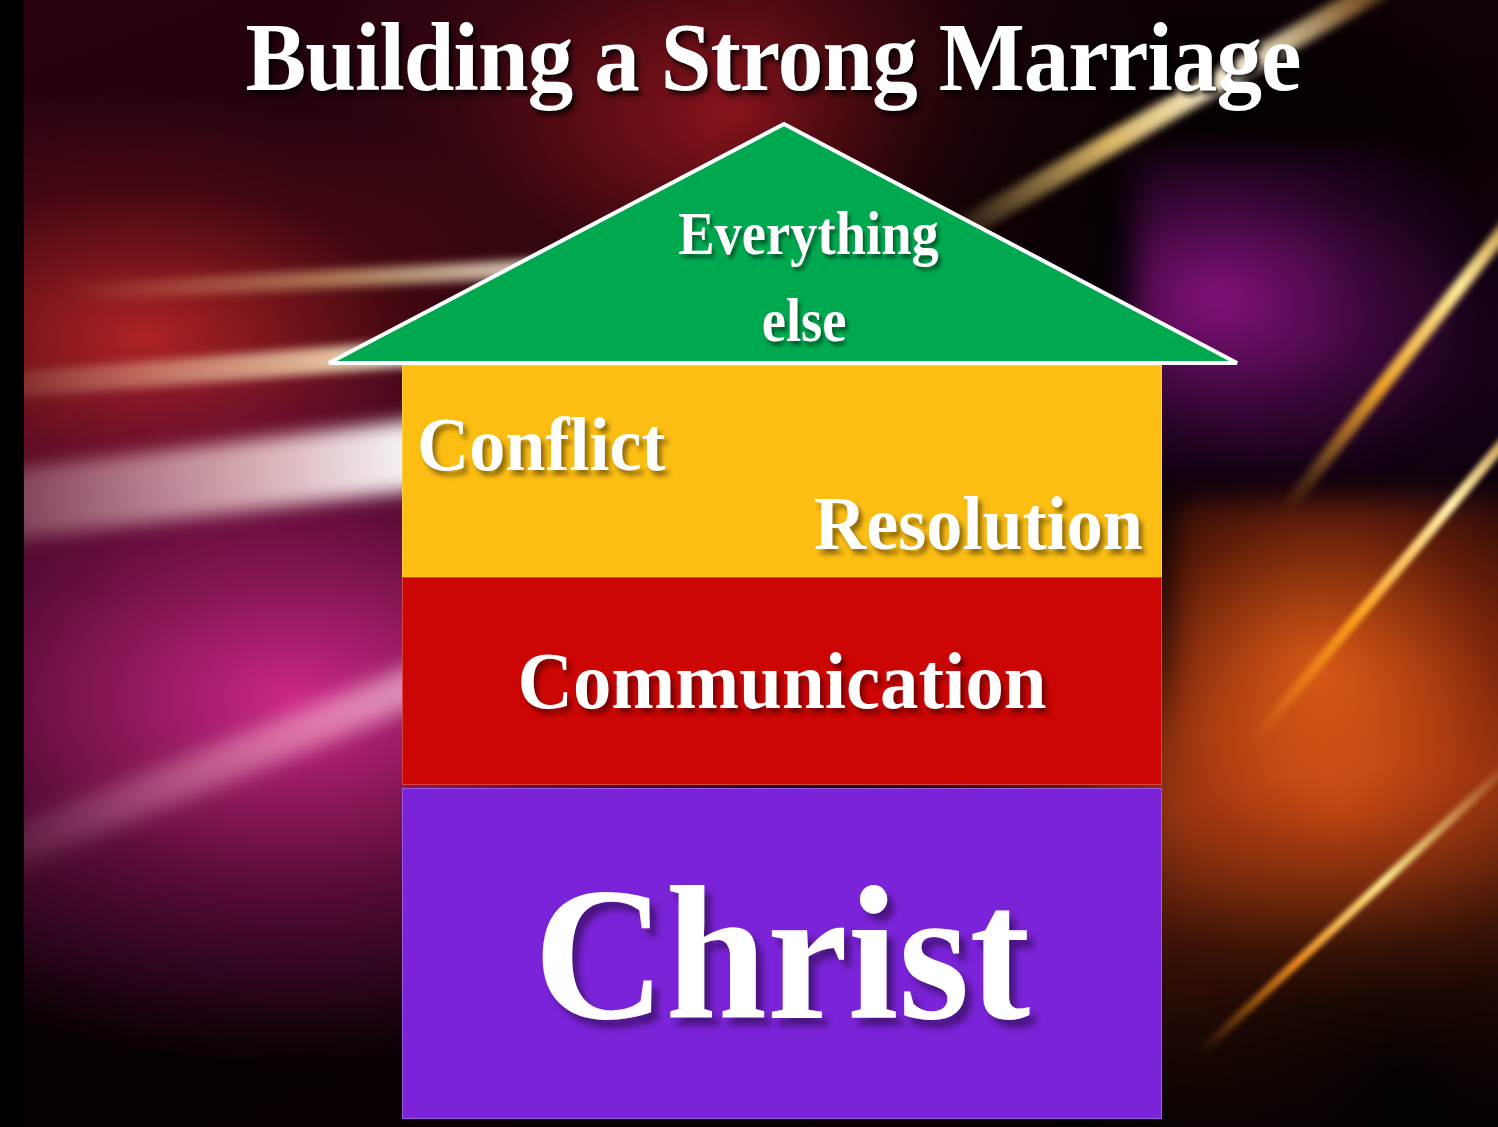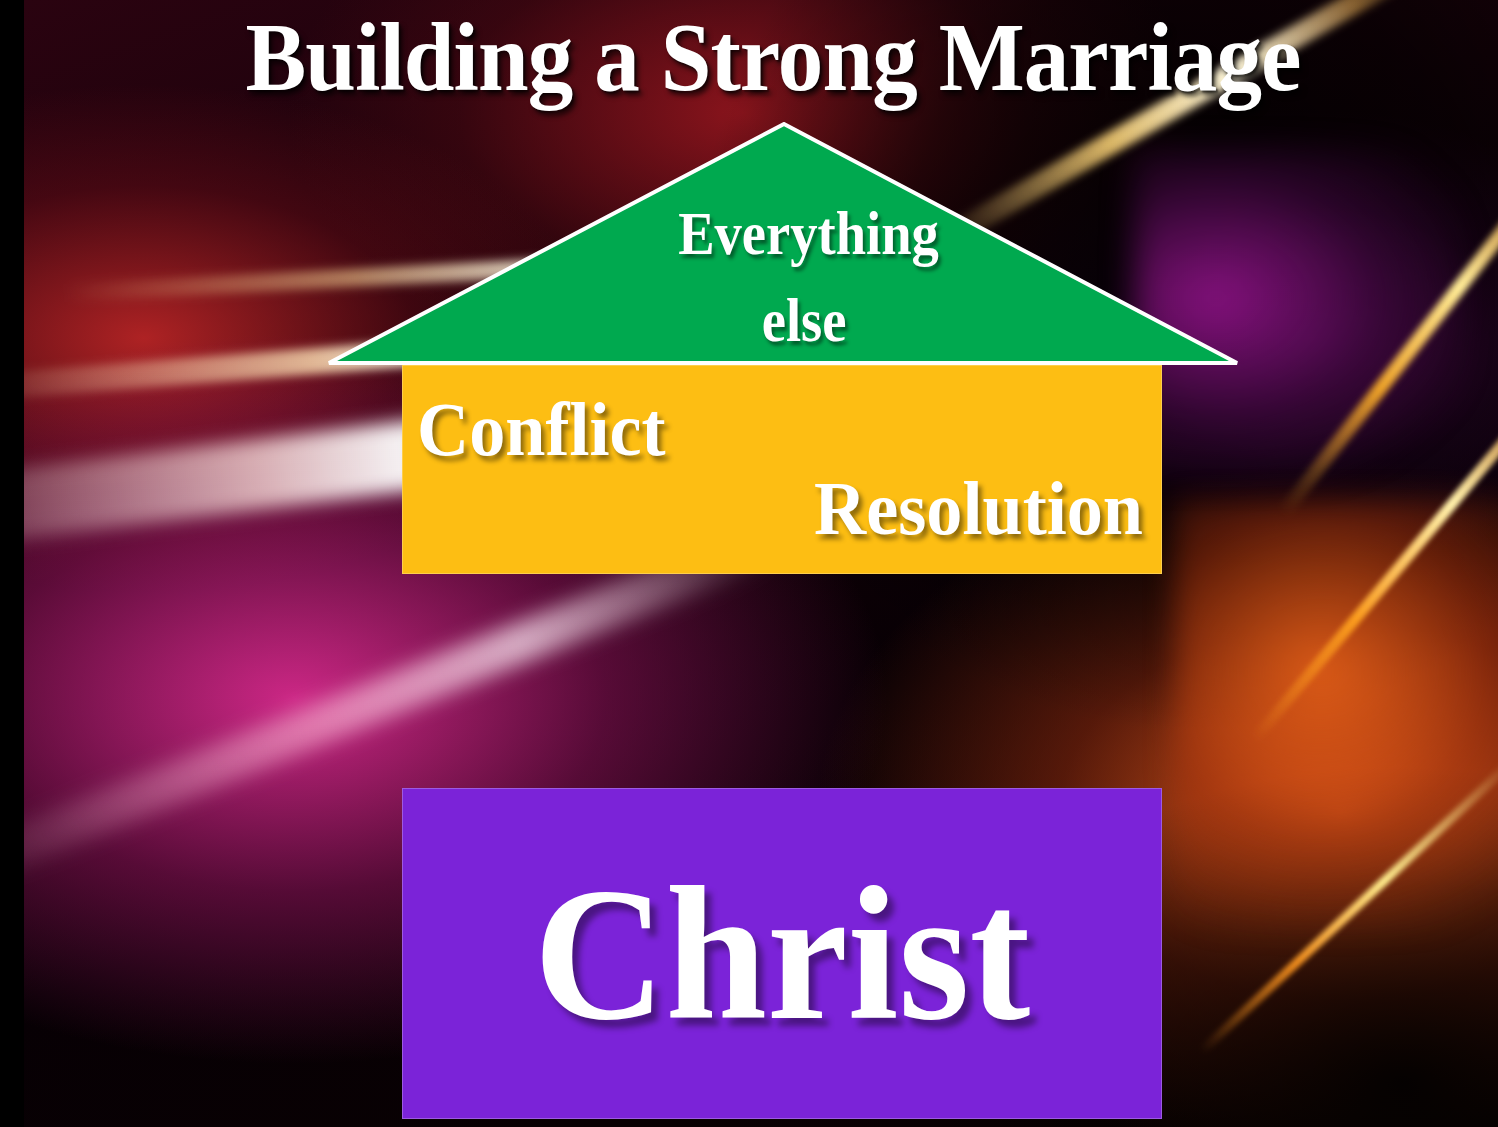--- a/index.html
+++ b/index.html
@@ -164,21 +164,21 @@
     font-weight: bold;
     text-shadow: 4px 5px 5px rgba(0,0,0,0.45);
     display: flex;
     flex-direction: column;
     justify-content: center;
     overflow: hidden;
     border: 1px solid rgba(255,255,255,0.25);
   }
   .block-conflict {
     top: 365px;
-    height: 209px;
+    height: 239px;
     background: #FDBE13;
     padding: 8px 18px 8px 14px;
   }
   .block-communication {
     top: 577px;
     height: 208px;
     background: #CC0605;
     justify-content: center;
     padding: 0 14px;
   }
@@ -253,18 +253,21 @@
   <div class="roof-text">
     <span class="rt-line rt-1">Everything</span>
     <span class="rt-line rt-2">else</span>
   </div>
 
   <div class="block block-conflict">
     <span class="ln conflict-1">Conflict</span>
     <span class="ln conflict-2">Resolution</span>
   </div>
 
+  <div class="block block-communication">
+    <span class="ln communication-1">Communication</span>
+  </div>
 
   <div class="block block-christ">
     <span class="ln christ-1">Christ</span>
   </div>
 
 </div>
 
 </body></html>

